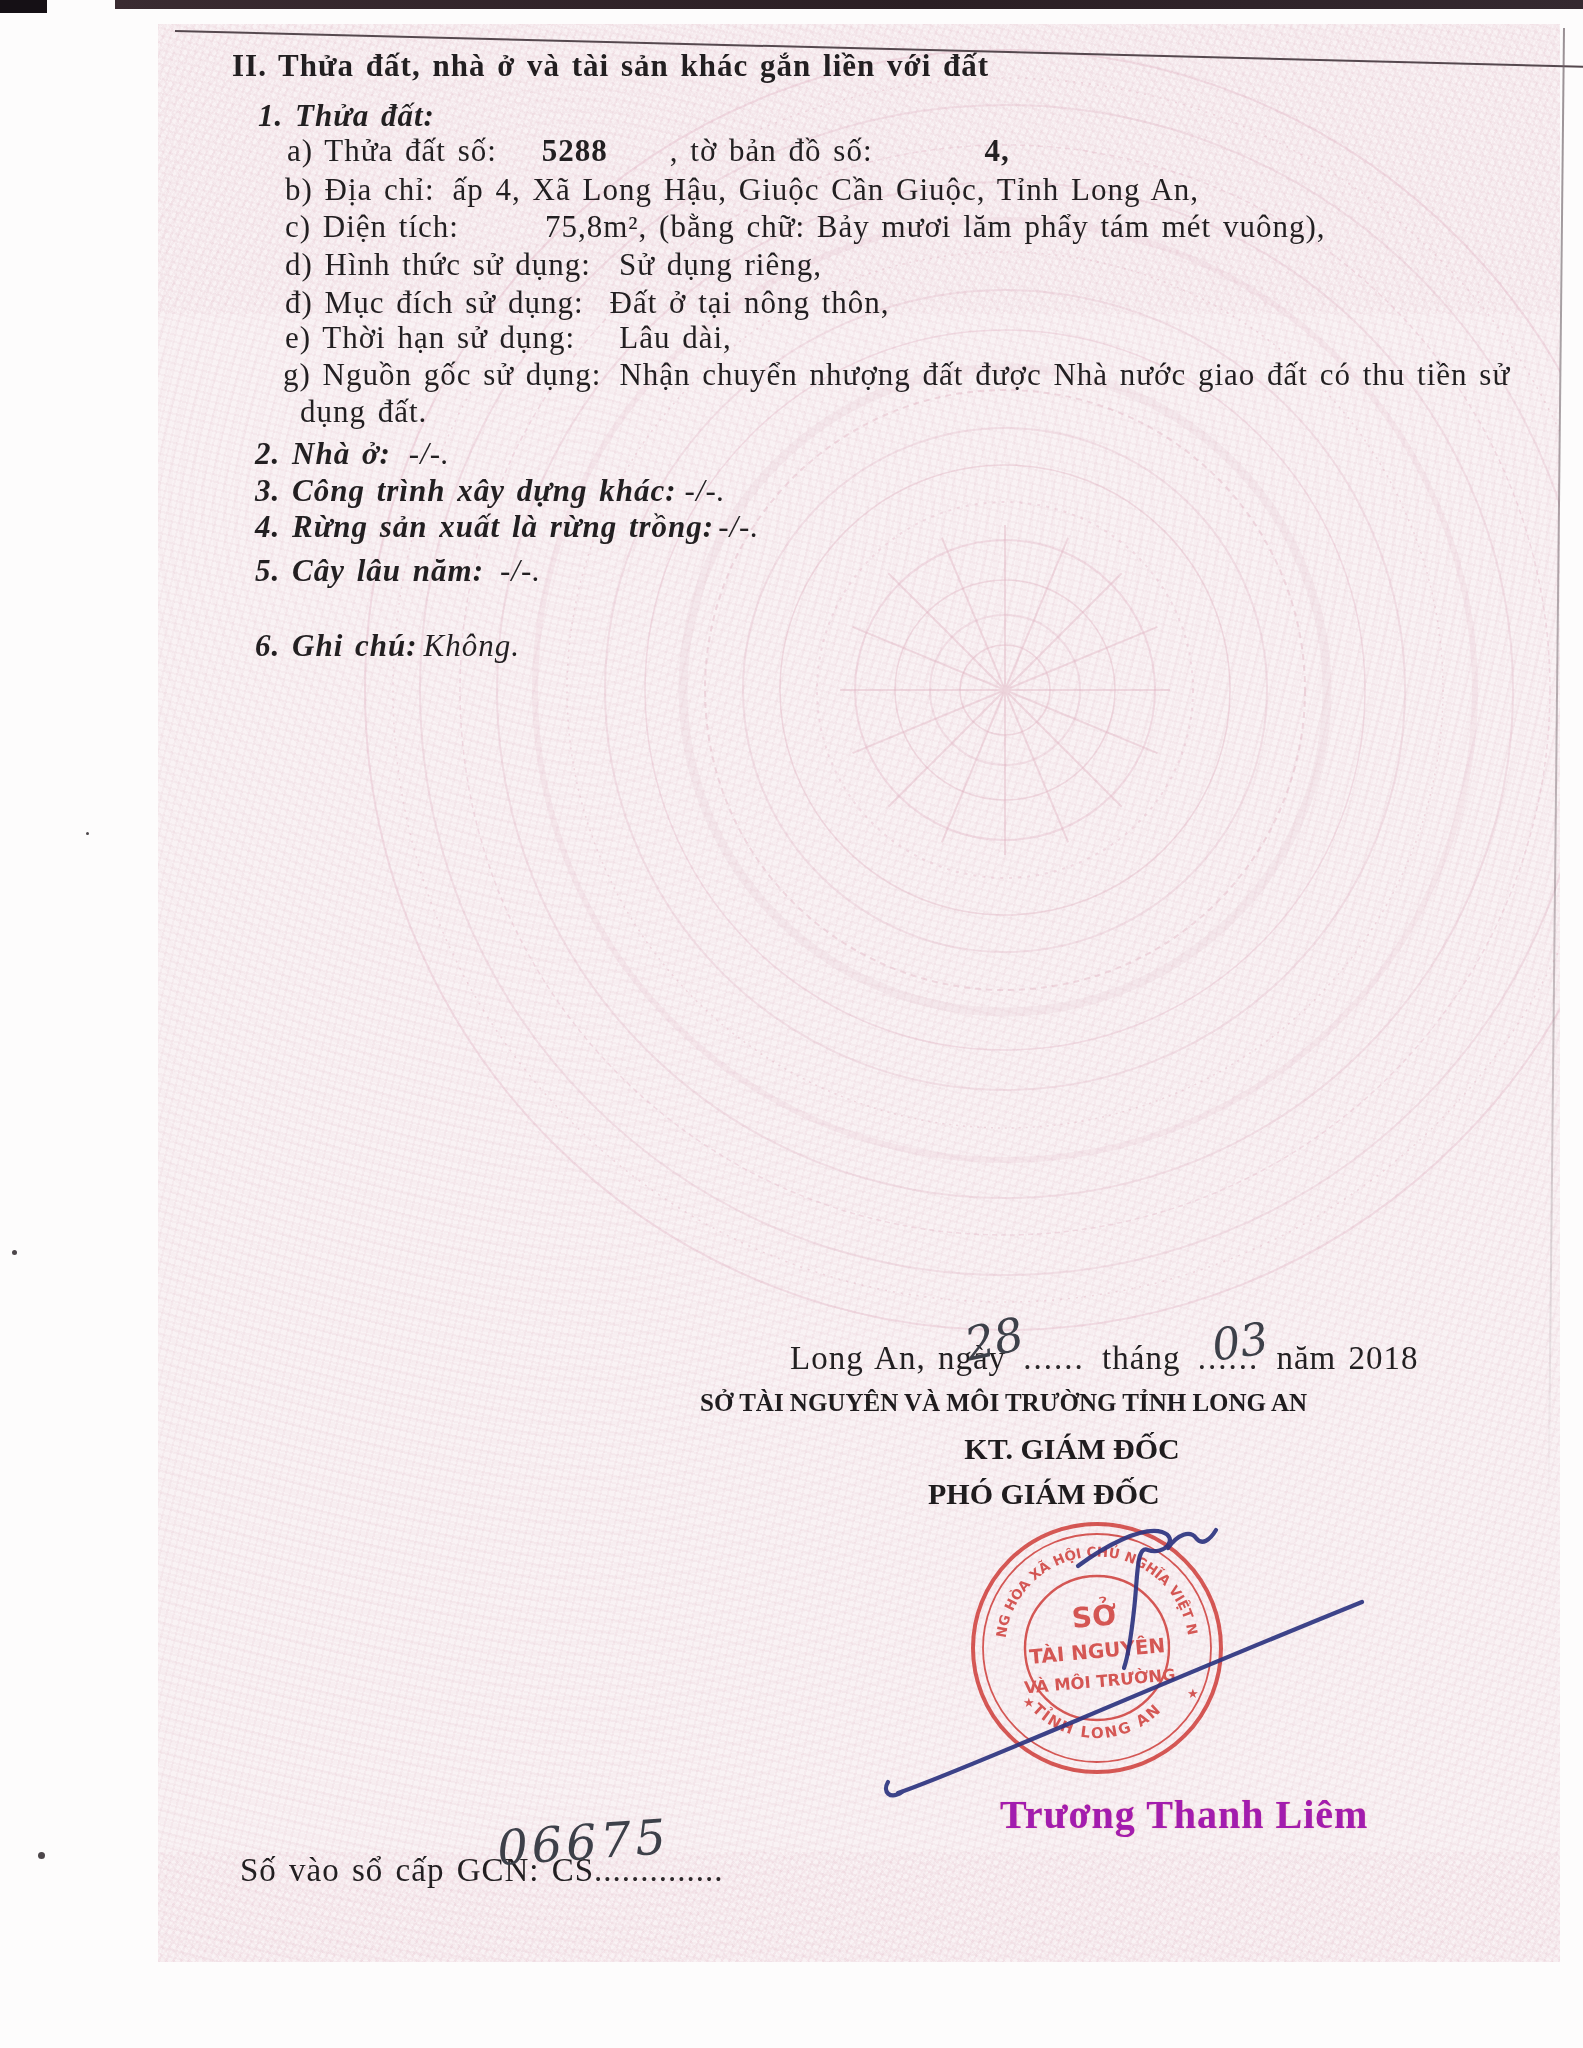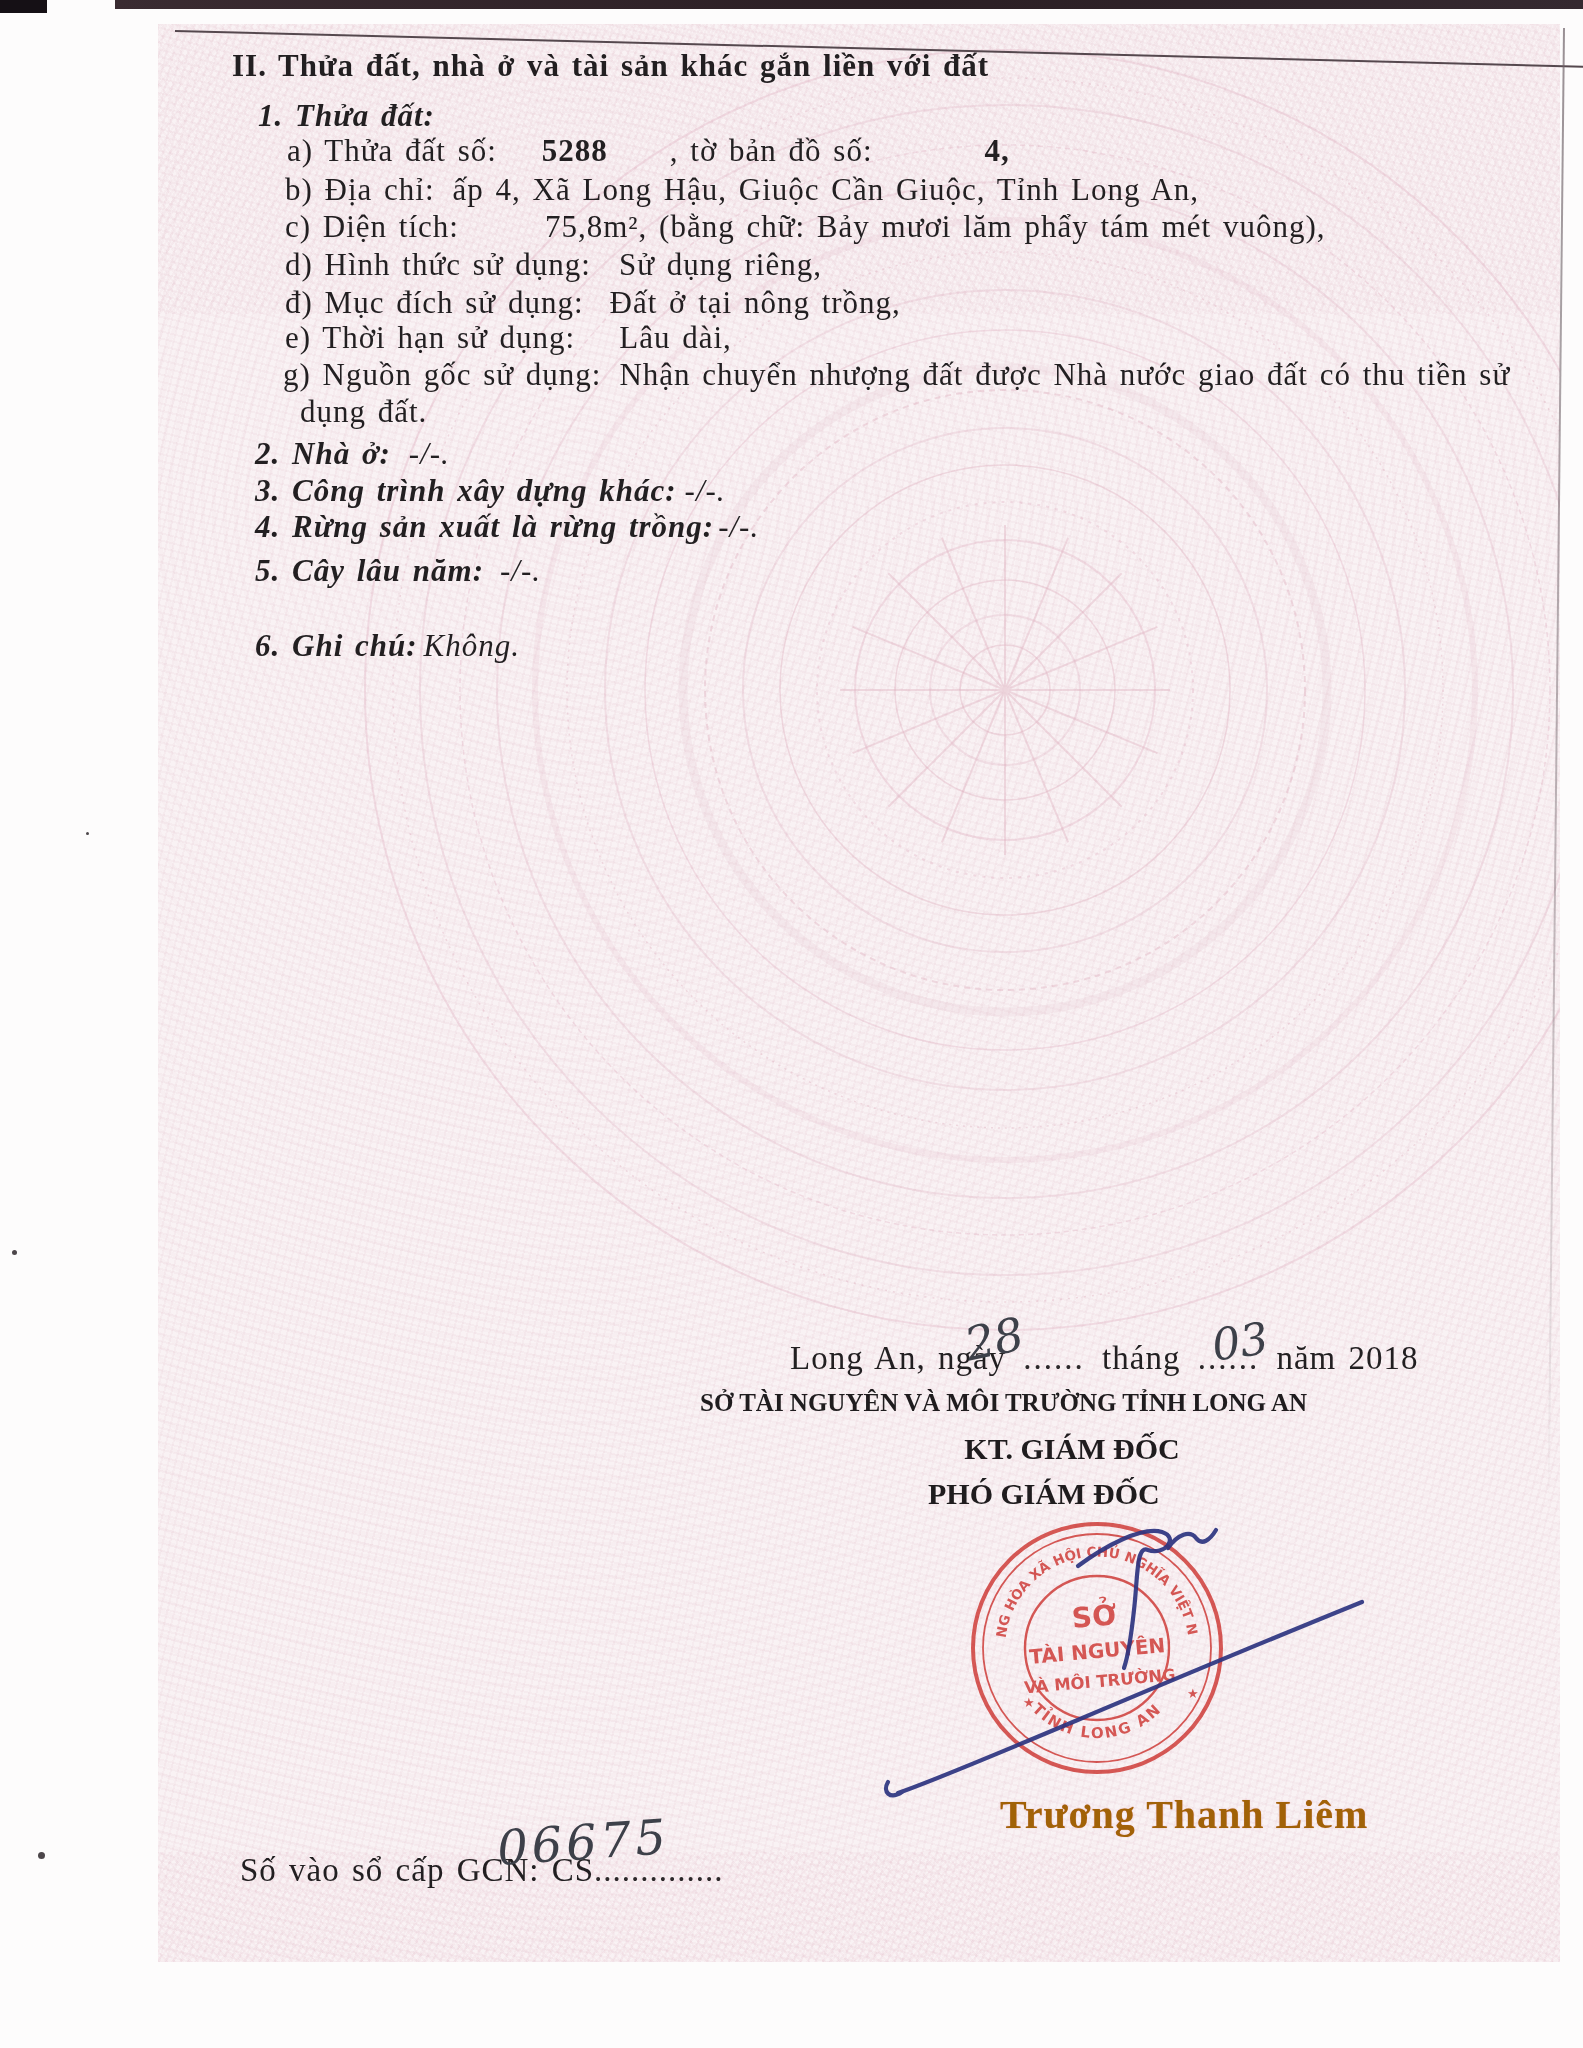--- a/index.html
+++ b/index.html
@@ -53,21 +53,21 @@
   .dots{display:inline-block;text-align:center;letter-spacing:2px;color:#2c282a;}
 
   .hw{position:absolute;font-family:"DejaVu Serif",serif;font-style:italic;
     color:#3d4049;white-space:nowrap;}
   .hw-day{left:965px;top:1312px;font-size:46px;transform:rotate(-12deg);}
   .hw-month{left:1212px;top:1316px;font-size:44px;transform:rotate(-8deg);}
   .hw-gcn{left:497px;top:1814px;font-size:48px;letter-spacing:4px;transform:rotate(-4deg);}
 
   .sign-block{position:absolute;white-space:nowrap;font-weight:bold;color:#1f1c1e;}
   .signer-name{position:absolute;left:1000px;top:1791px;font-size:40px;font-weight:bold;
-    color:#a16207;white-space:nowrap;letter-spacing:1px;text-shadow:0 0 1px rgba(220,74,68,.55);}
+    color:#a21caf;white-space:nowrap;letter-spacing:1px;text-shadow:0 0 1px rgba(220,74,68,.55);}
 
   .stamp-svg{position:absolute;left:957px;top:1508px;mix-blend-mode:multiply;opacity:.9;}
   .sig-svg{position:absolute;left:880px;top:1490px;}
 </style>
 </head>
 <body>
 
 <main>
 
   <div class="paper">
@@ -127,21 +127,21 @@
 
   <div class="doc-line" style="left:285px;top:209px">
     <span>c) Diện tích:</span><span style="margin-left:86px">75,8m², (bằng chữ: Bảy mươi lăm phẩy tám mét vuông),</span>
   </div>
 
   <div class="doc-line" style="left:285px;top:247px">
     <span>d) Hình thức sử dụng:</span><span style="margin-left:28px">Sử dụng riêng,</span>
   </div>
 
   <div class="doc-line" style="left:285px;top:285px">
-    <span>đ) Mục đích sử dụng:</span><span style="margin-left:26px">Đất ở tại nông trồng,</span>
+    <span>đ) Mục đích sử dụng:</span><span style="margin-left:26px">Đất ở tại nông thôn,</span>
   </div>
 
   <div class="doc-line" style="left:285px;top:320px">
     <span>e) Thời hạn sử dụng:</span><span style="margin-left:44px">Lâu dài,</span>
   </div>
 
   <div class="doc-line" style="left:283px;top:357px">
     <span>g) Nguồn gốc sử dụng:</span><span style="margin-left:18px">Nhận chuyển nhượng đất được Nhà nước giao đất có thu tiền sử</span>
   </div>
 

